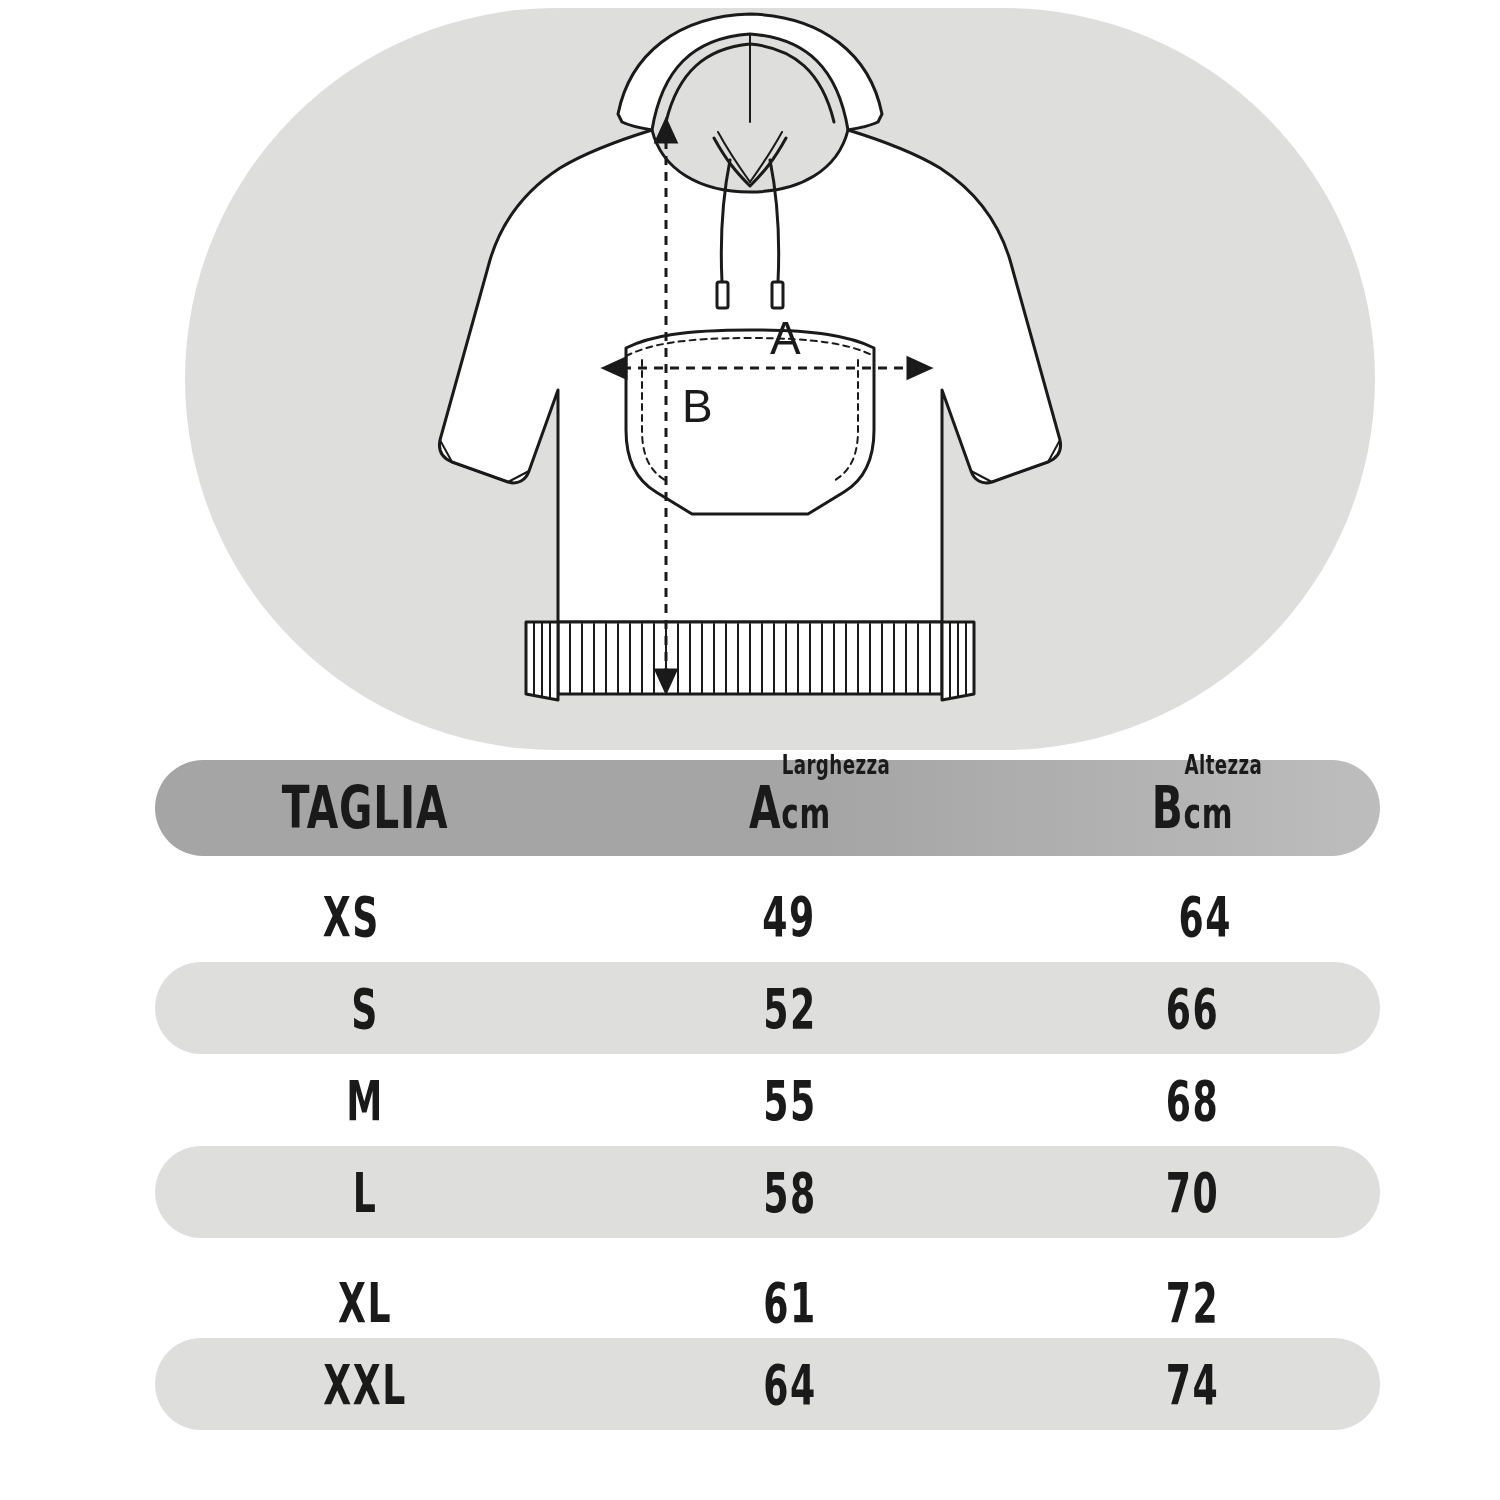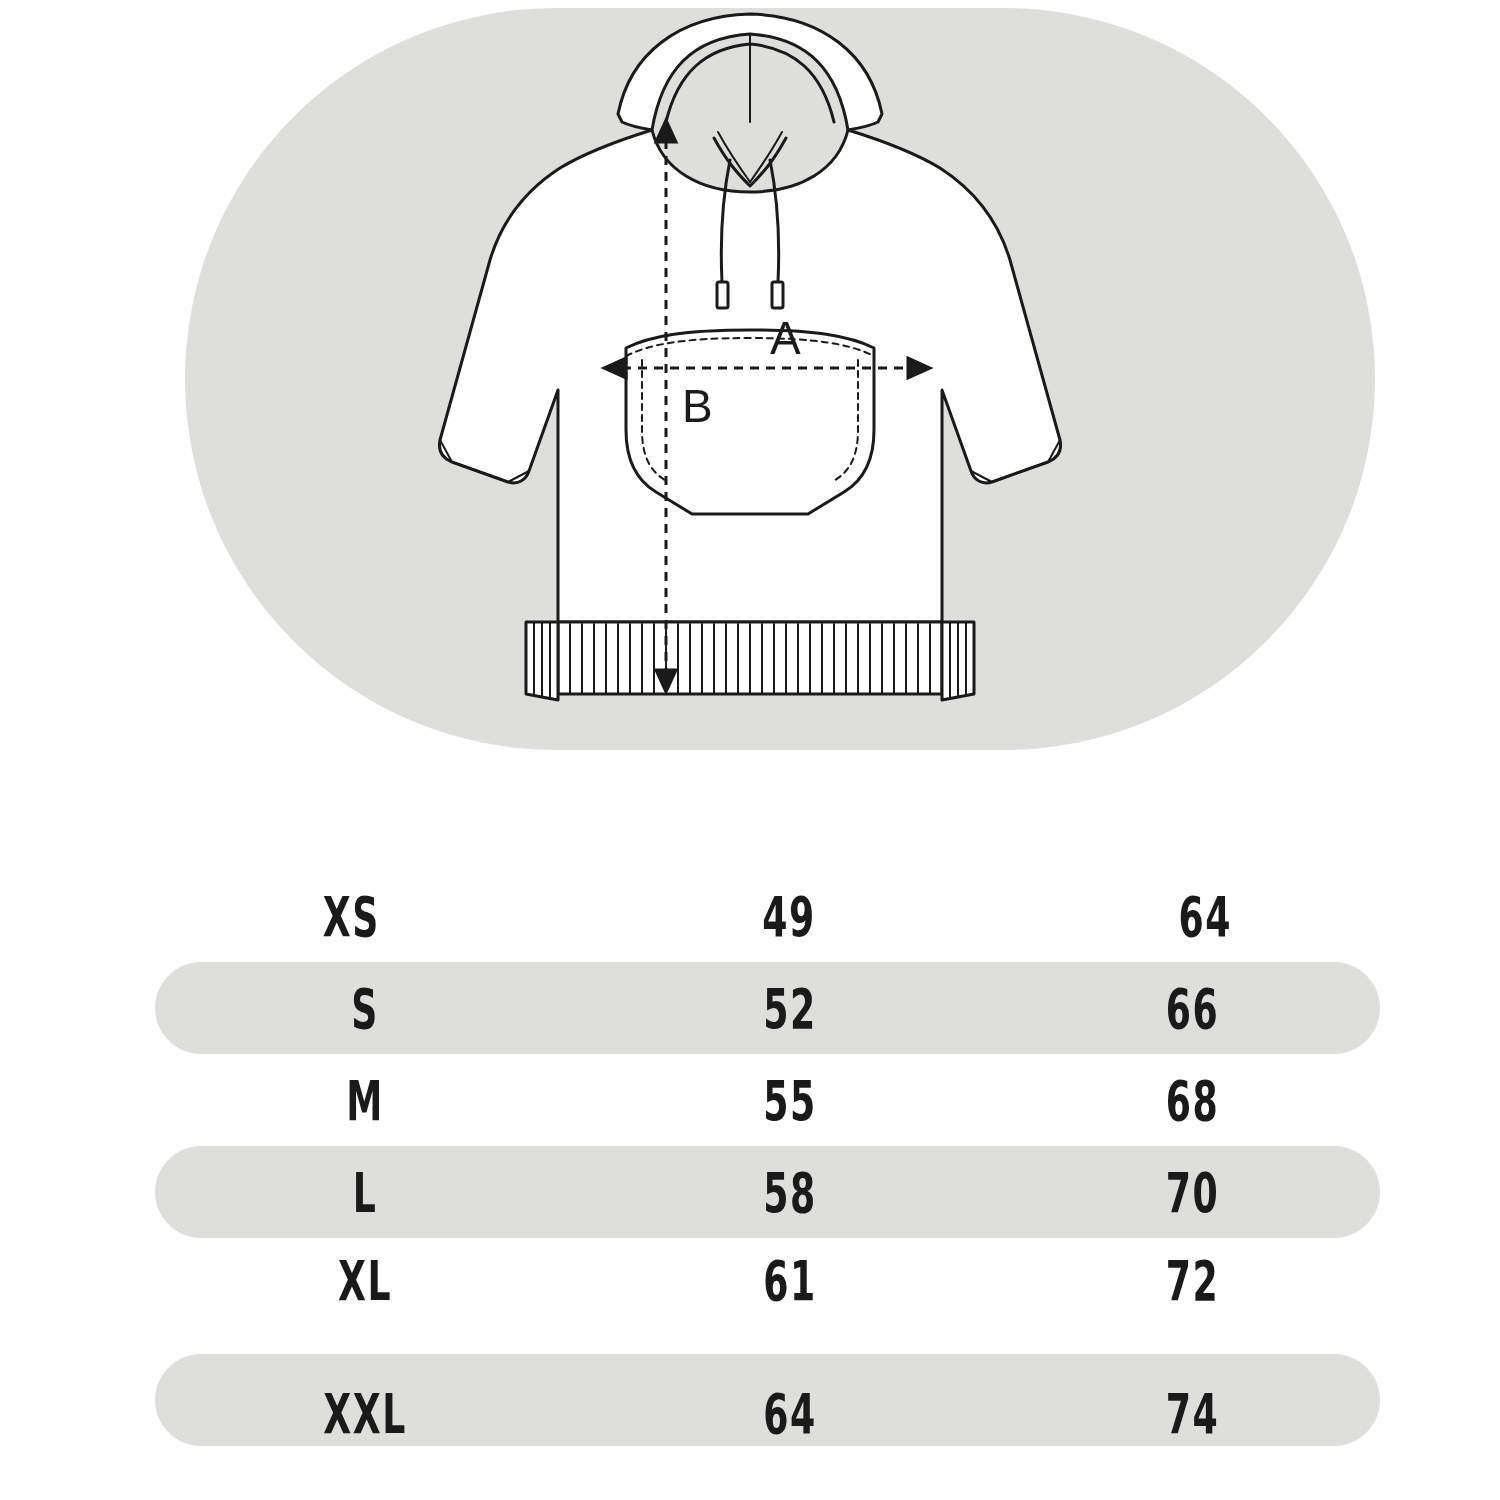--- a/index.html
+++ b/index.html
@@ -195,20 +195,35 @@
       <polygon points="236,682 226,660 246,660"></polygon>
     </g>
 
     <text x="340" y="344" font-family="Liberation Sans, sans-serif" font-size="46" fill="#1a1a1a">A</text>
     <text x="252" y="412" font-family="Liberation Sans, sans-serif" font-size="46" fill="#1a1a1a">B</text>
   </svg>
 </div>
 
 <div id="size-table">
 
+  <div class="row header" style="top:0px;">
+    <div class="cell c-size">TAGLIA</div>
+    <div class="cell c-a with-sub">
+      <span class="hdr-inline">
+        <span class="sub" style="left:42px;">Larghezza</span>
+        <span>A</span><span class="hdr-unit">cm</span>
+      </span>
+    </div>
+    <div class="cell c-b with-sub">
+      <span class="hdr-inline">
+        <span class="sub" style="left:42px;">Altezza</span>
+        <span>B</span><span class="hdr-unit">cm</span>
+      </span>
+    </div>
+  </div>
 
   <div class="row body" style="top:110px;gap:40px;">
     <div class="cell c-size">XS</div>
     <div class="cell c-a">49</div>
     <div class="cell c-b">64</div>
   </div>
 
   <div class="row body shaded" style="top:202px;">
     <div class="cell c-size">S</div>
     <div class="cell c-a">52</div>
@@ -220,25 +235,25 @@
     <div class="cell c-a">55</div>
     <div class="cell c-b">68</div>
   </div>
 
   <div class="row body shaded" style="top:386px;">
     <div class="cell c-size">L</div>
     <div class="cell c-a">58</div>
     <div class="cell c-b">70</div>
   </div>
 
-  <div class="row body" style="top:474px;justify-content:space-between;">
+  <div class="row body" style="top:496px;justify-content:space-between;">
     <div class="cell c-size">XL</div>
     <div class="cell c-a">61</div>
     <div class="cell c-b">72</div>
   </div>
 
-  <div class="row body shaded" style="top:594px;align-items:flex-end;">
+  <div class="row body shaded" style="top:578px;">
     <div class="cell c-size">XXL</div>
     <div class="cell c-a">64</div>
     <div class="cell c-b">74</div>
   </div>
 
 </div>
 
 </body></html>

